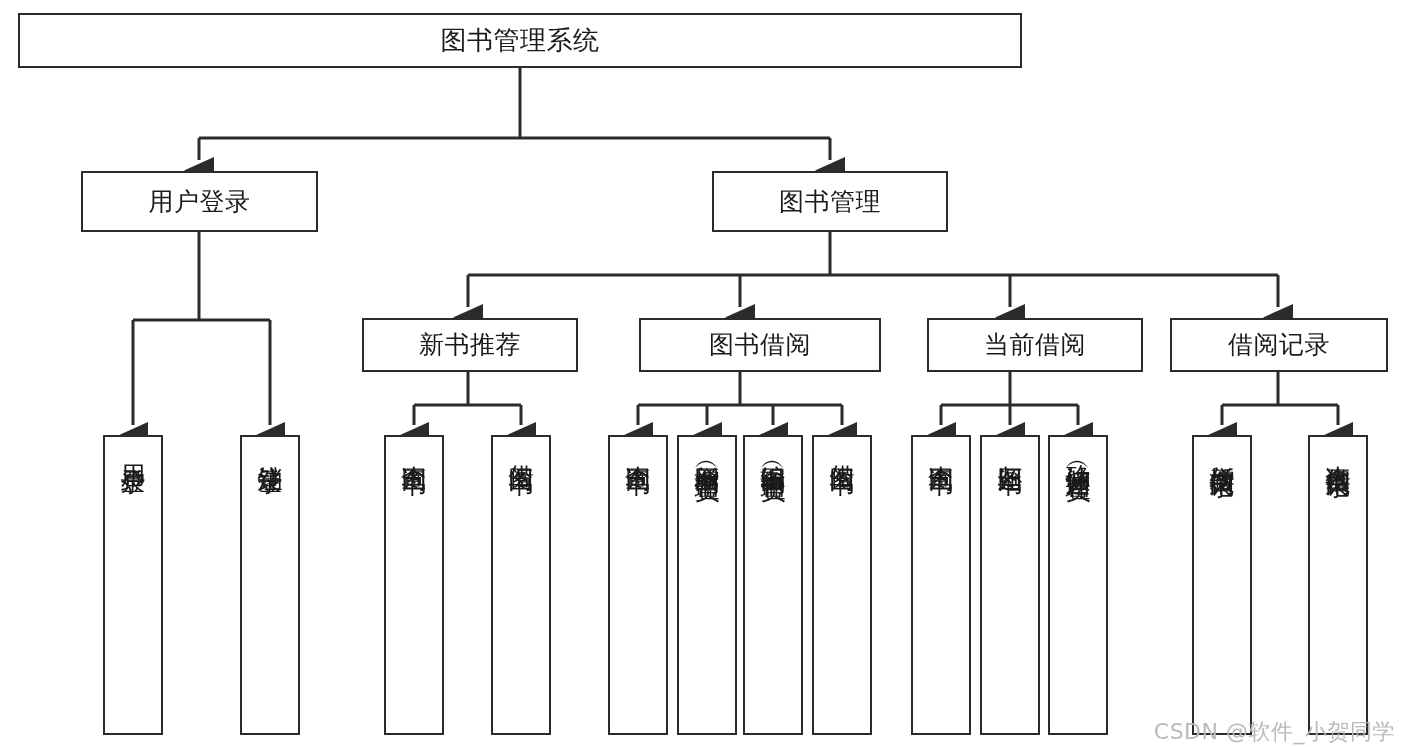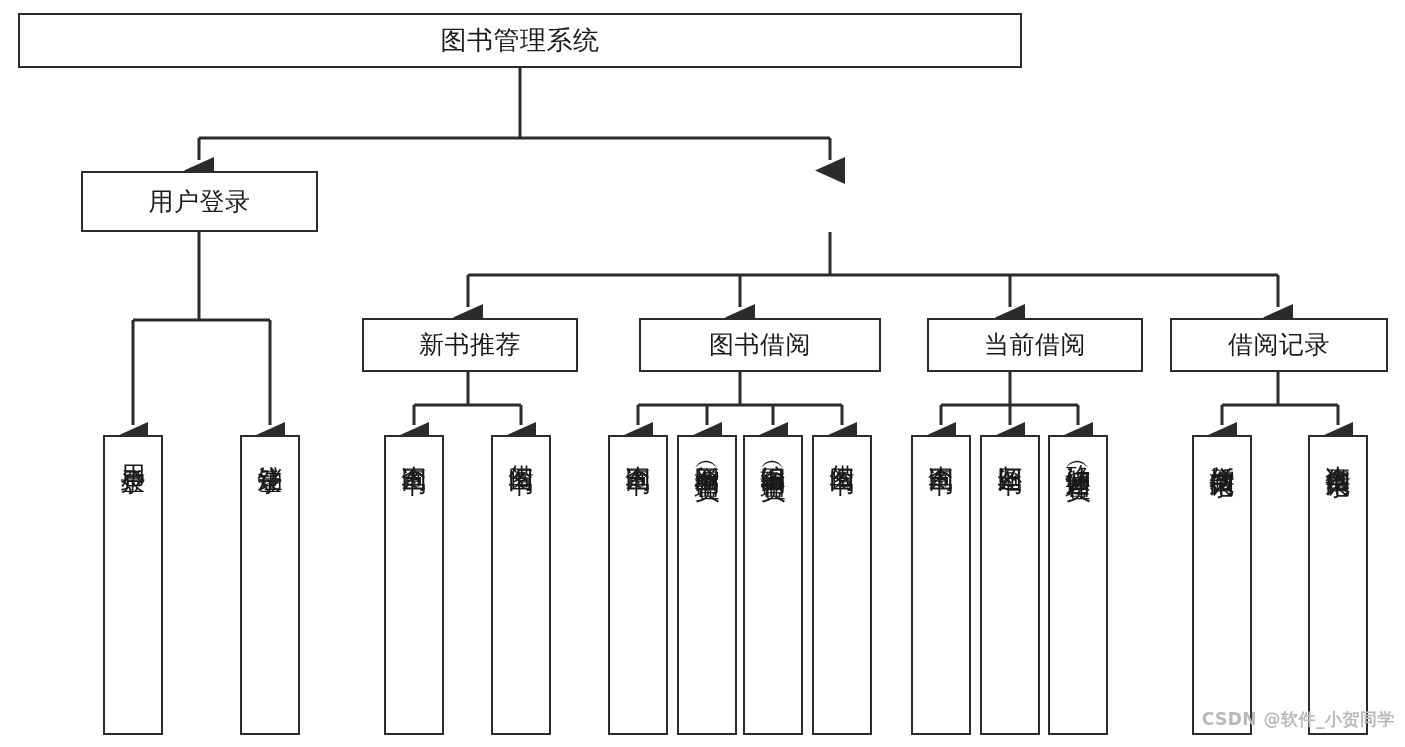--- a/index.html
+++ b/index.html
@@ -53,26 +53,25 @@
     text-orientation: upright;
     font-size: 25px;
     line-height: 1.08;
     letter-spacing: 2px;
     white-space: nowrap;
     color: #1a1a1a;
   }
   .watermark {
     position: absolute;
     right: 10px;
-    bottom: 16px;
-    font-size: 17px;
+    bottom: 0;
+    font-size: 22px;
     color: #b9b9b9;
     white-space: nowrap;
     letter-spacing: 0.5px;
-    font-weight: bold;
   }
 </style>
 </head>
 <body>
 
 <div id="canvas">
 
   <svg class="connectors" viewBox="0 0 1405 747" xmlns="http://www.w3.org/2000/svg">
     <defs>
       <marker id="arrow" markerWidth="9" markerHeight="10" refX="1" refY="5" orient="auto" markerUnits="strokeWidth">
@@ -123,20 +122,23 @@
     </g>
   </svg>
 
   <div class="node horiz root" style="left:18px; top:13px; width:1004px; height:55px;">
     <span>图书管理系统</span>
   </div>
 
   <div class="node horiz" style="left:81px; top:171px; width:237px; height:61px;">
     <span>用户登录</span>
   </div>
+  <div class="node horiz" style="left:712px; top:171px; width:236px; height:61px;">
+    <span>图书管理</span>
+  </div>
 
   <div class="node horiz" style="left:362px; top:318px; width:216px; height:54px;font-family:Liberation Serif, serif;">
     <span>新书推荐</span>
   </div>
   <div class="node horiz" style="left:639px; top:318px; width:242px; height:54px;">
     <span>图书借阅</span>
   </div>
   <div class="node horiz" style="left:903px; top:318px; width:216px; height:54px;margin-left:24px;">
     <span>当前借阅</span>
   </div>

